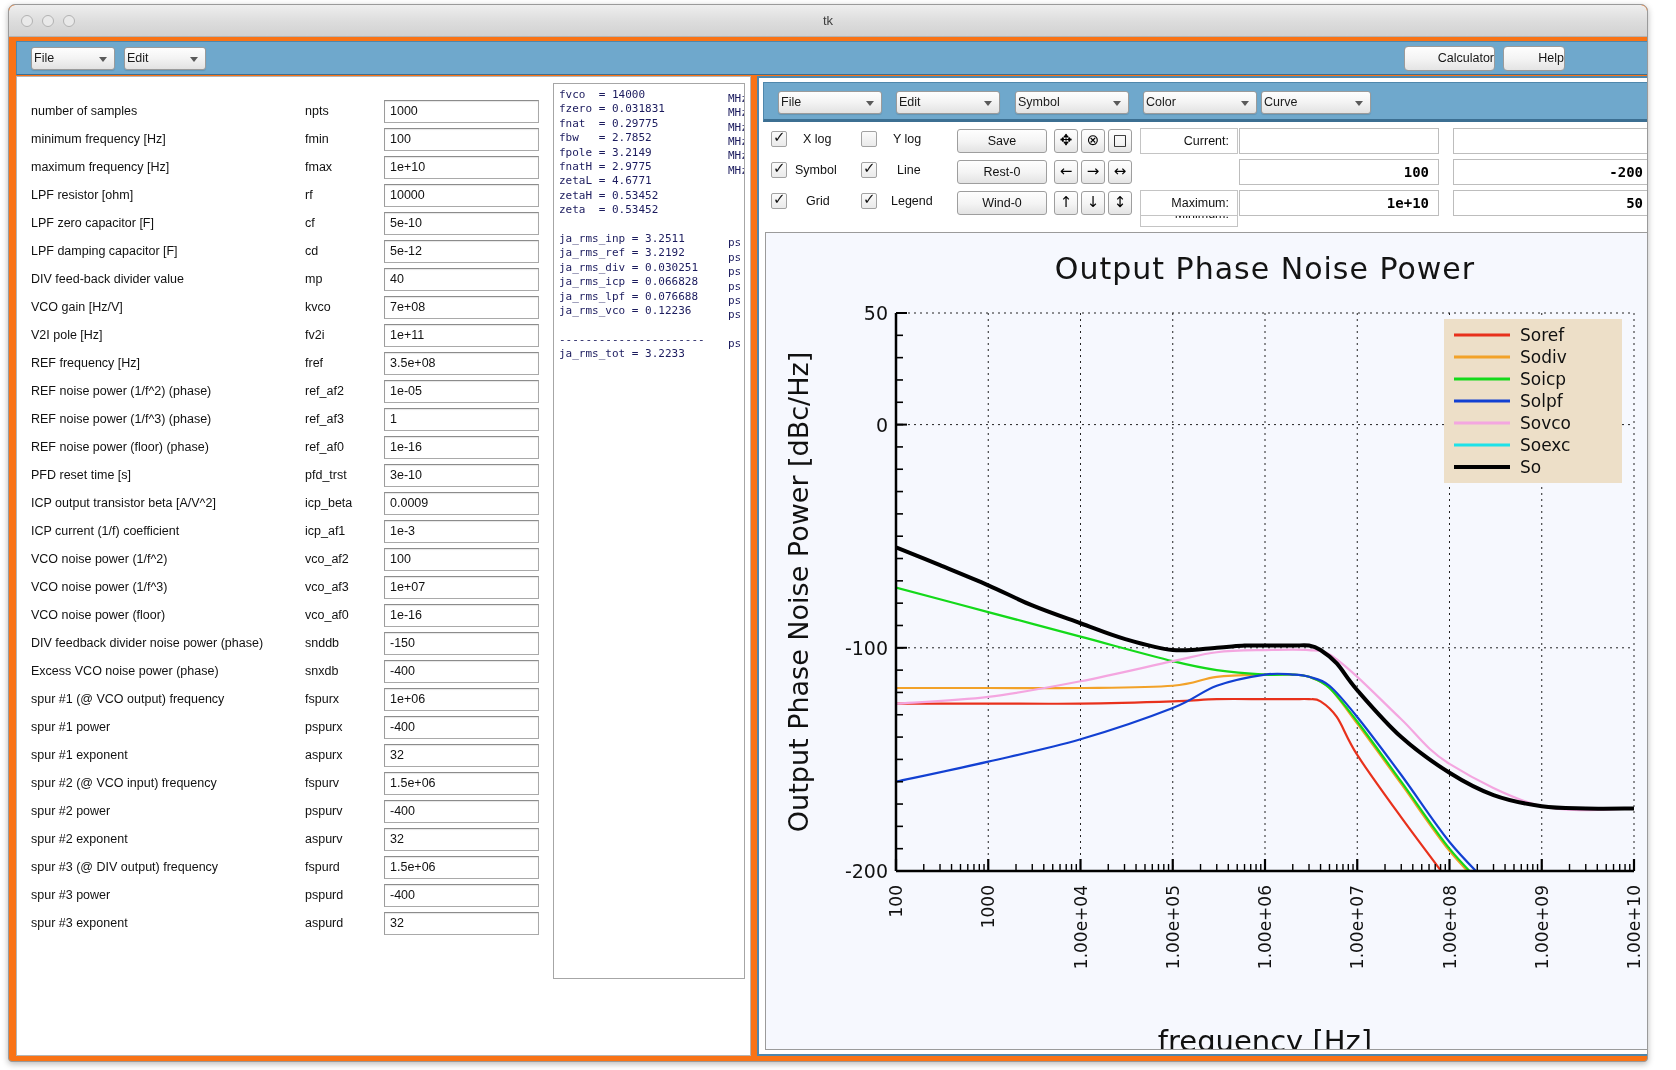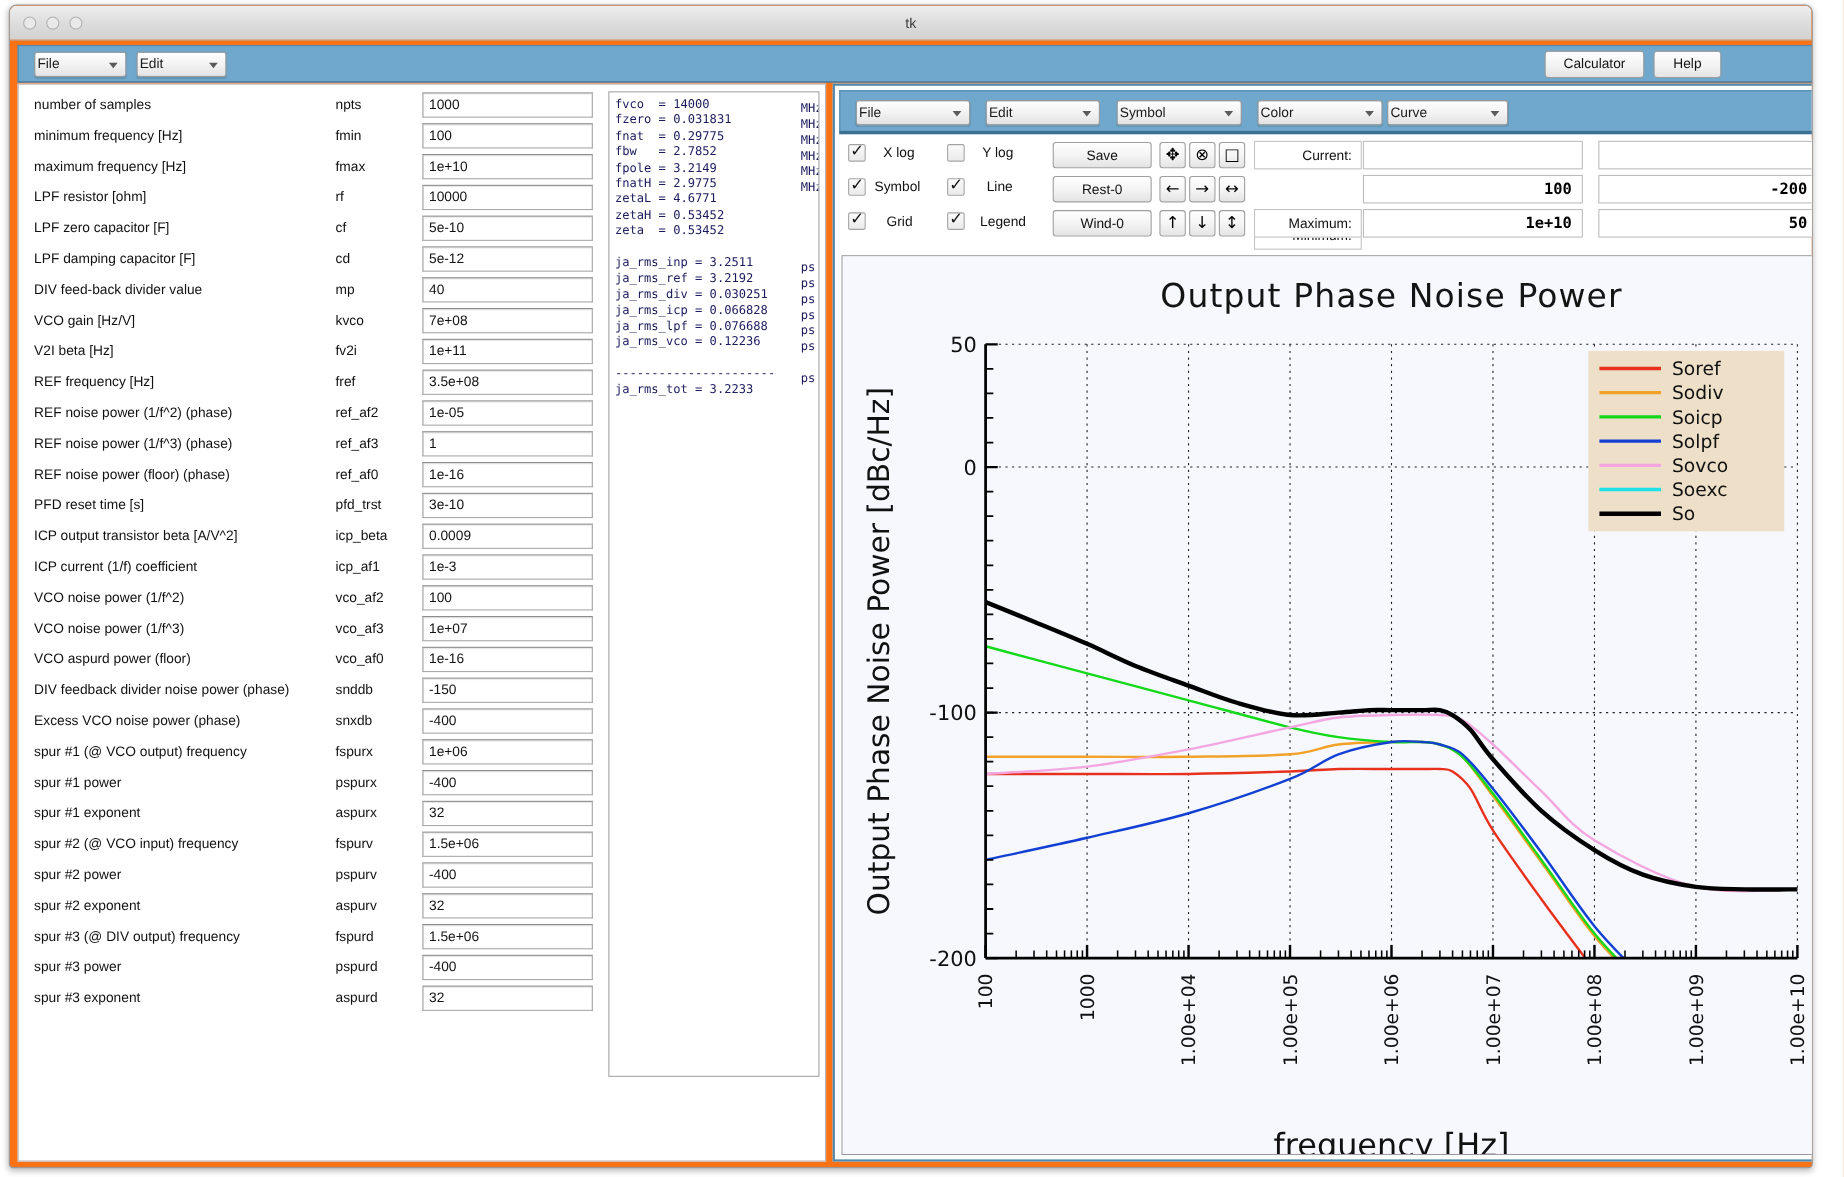--- a/index.html
+++ b/index.html
@@ -72,36 +72,36 @@
   }
   .topright-btn {
     position: absolute;
     height: 25px;
     background: linear-gradient(to bottom,#fefefe 0%,#f4f4f4 50%,#e4e4e4 100%);
     border: 1px solid #9b9b9b;
     border-radius: 4px;
     font-size: 12.5px;
     color: #141414;
     line-height: 23px;
-    text-align: center;
+    text-align: right;
     cursor: default;
   }
 
   
   #leftpanel {
     position: absolute; left: 7px; top: 71px;
     width: 735px; height: 980px;
     background: #ffffff;
     border: 1px solid #b5b5b5;
     overflow: hidden;
   }
   #paramlist {
     position: absolute; left: 0; top: 0;
     width: 527px; height: 100%;
-    padding-top: 6px;
+    padding-top: 22px;
   }
   .prow { position: relative; height: 28px; }
   .plabel {
     position: absolute; left: 14px; top: 5px;
     font-size: 12.5px; color: #111;
     white-space: nowrap;
   }
   .pvar {
     position: absolute; left: 288px; top: 5px;
     font-size: 12.5px; color: #111;
@@ -298,21 +298,21 @@
           <div class="plabel">DIV feed-back divider value</div>
           <div class="pvar">mp</div>
           <div class="pentry">40</div>
         </div>
         <div class="prow">
           <div class="plabel">VCO gain [Hz/V]</div>
           <div class="pvar">kvco</div>
           <div class="pentry">7e+08</div>
         </div>
         <div class="prow">
-          <div class="plabel">V2I beta [Hz]</div>
+          <div class="plabel">V2I pole [Hz]</div>
           <div class="pvar">fv2i</div>
           <div class="pentry">1e+11</div>
         </div>
         <div class="prow">
           <div class="plabel">REF frequency [Hz]</div>
           <div class="pvar">fref</div>
           <div class="pentry">3.5e+08</div>
         </div>
         <div class="prow">
           <div class="plabel">REF noise power (1/f^2) (phase)</div>
@@ -348,21 +348,21 @@
           <div class="plabel">VCO noise power (1/f^2)</div>
           <div class="pvar">vco_af2</div>
           <div class="pentry">100</div>
         </div>
         <div class="prow">
           <div class="plabel">VCO noise power (1/f^3)</div>
           <div class="pvar">vco_af3</div>
           <div class="pentry">1e+07</div>
         </div>
         <div class="prow">
-          <div class="plabel">VCO aspurd power (floor)</div>
+          <div class="plabel">VCO noise power (floor)</div>
           <div class="pvar">vco_af0</div>
           <div class="pentry">1e-16</div>
         </div>
         <div class="prow">
           <div class="plabel">DIV feedback divider noise power  (phase)</div>
           <div class="pvar">snddb</div>
           <div class="pentry">-150</div>
         </div>
         <div class="prow">
           <div class="plabel">Excess VCO noise power (phase)</div>

